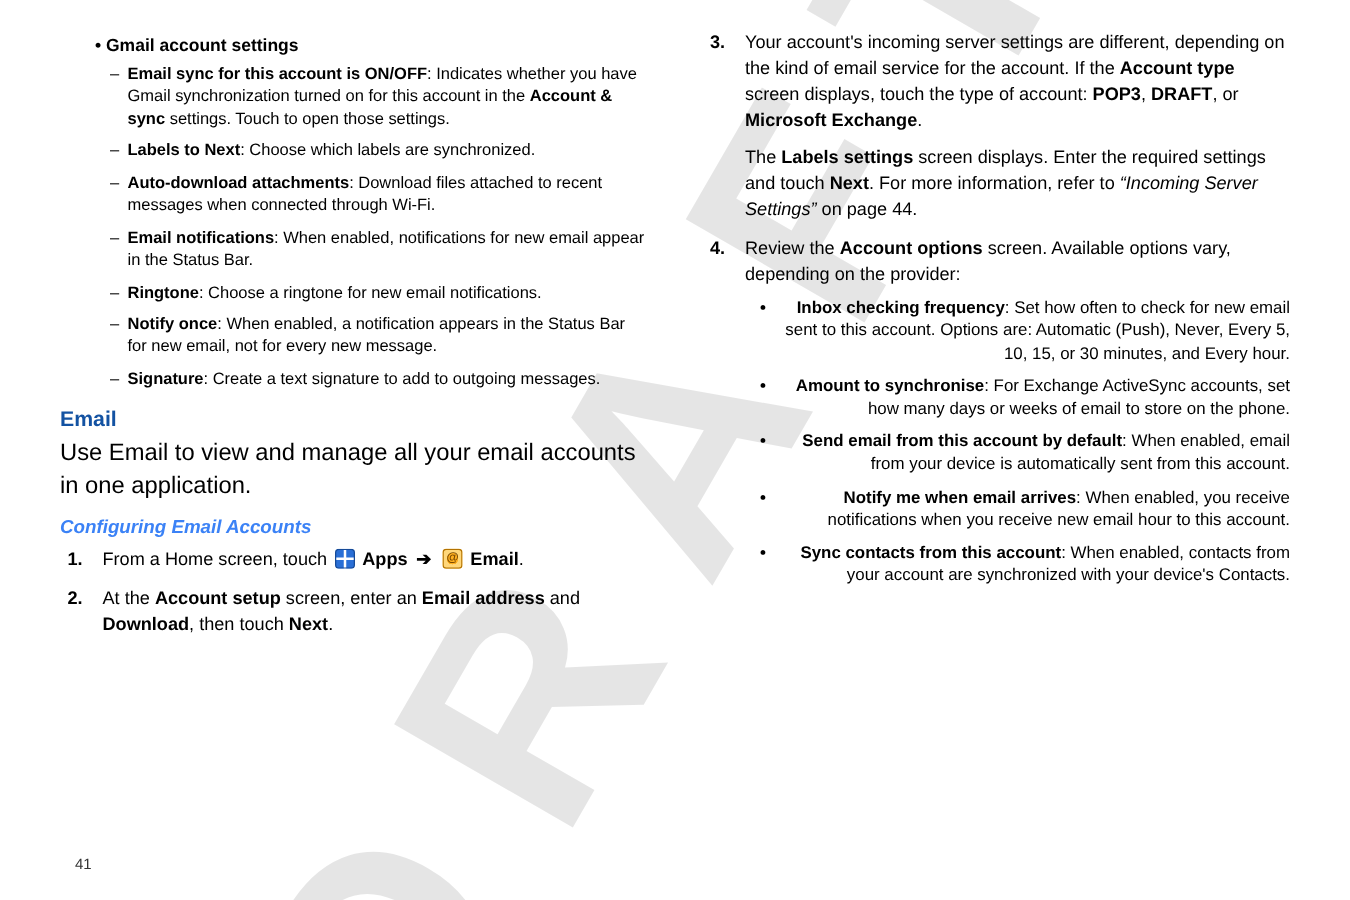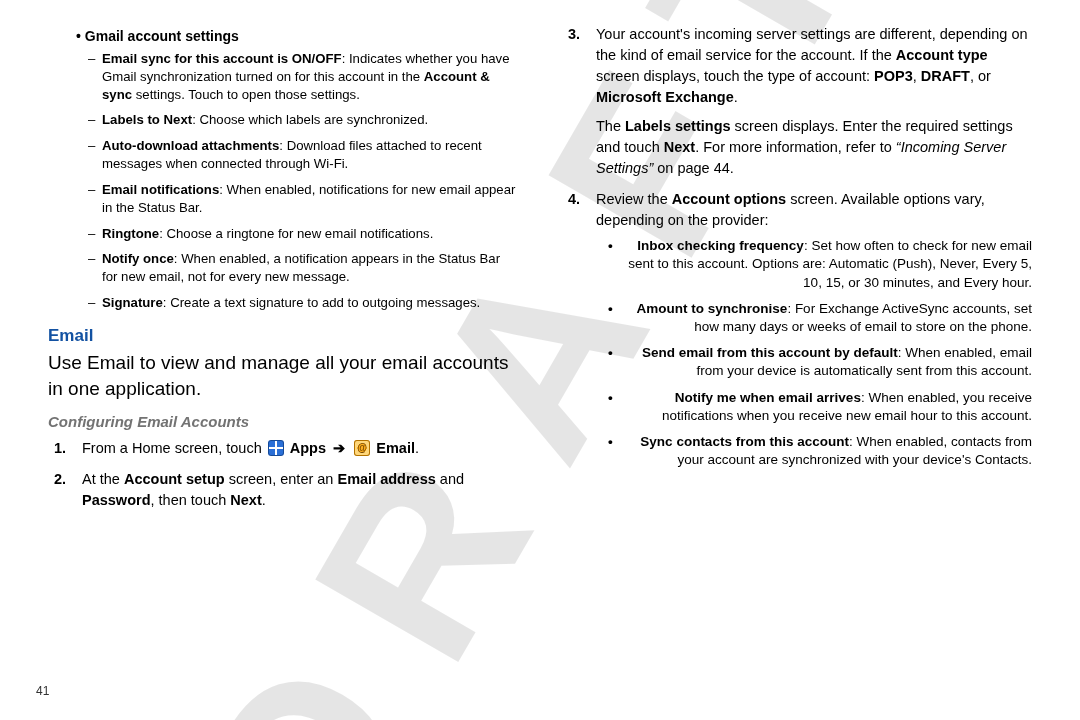--- a/index.html
+++ b/index.html
@@ -76,21 +76,21 @@
     font-weight: 800;
     font-size: 17px;
     margin: 14px 0 4px 0;
   }
   .body {
     font-size: 19px;
     line-height: 1.4;
     margin: 4px 0 10px 0;
   }
   h3.sub {
-    color: #737373;
+    color: #3b82f6;
     font-style: italic;
     font-weight: 800;
     font-size: 15px;
     margin: 8px 0 8px 0;
   }
 
   ol.steps {
     list-style: none;
     counter-reset: step;
     padding-left: 34px;
@@ -158,21 +158,21 @@
     font-weight: bold;
     top: 1px; left: 3px;
   }
   .arrow {
     font-weight: bold;
     margin: 0 3px;
   }
 
   .pagenum {
     position: absolute;
-    left: 36px;
+    left: 60px;
     bottom: 22px;
     font-size: 12px;
     color: #333;
   }
 </style>
 </head>
 <body>
 
 <div class="watermark">DRAFT</div>
 
@@ -203,21 +203,21 @@
         <span class="num">1.</span>
         <span>From a Home screen, touch </span>
         <span class="apps-icon"></span>
         <span class="b">Apps</span>
         <span class="arrow">➔</span>
         <span class="email-icon"></span>
         <span class="b">Email</span><span>.</span>
       </li>
       <li>
         <span class="num">2.</span>
-        <span>At the </span><span class="b">Account setup</span><span> screen, enter an </span><span class="b">Email address</span><span> and </span><span class="b">Password</span><span>, then touch </span><span class="b">Next</span><span>.</span>
+        <span>At the </span><span class="b">Account setup</span><span> screen, enter an </span><span class="b">Email address</span><span> and </span><span class="b">Download</span><span>, then touch </span><span class="b">Next</span><span>.</span>
       </li>
     </ol>
   </div>
 
   <div class="col right">
     <ol class="steps">
       <li>
         <span class="num">3.</span>
         <span>Your account's incoming server settings are different, depending on the kind of email service for the account. If the </span><span class="b">Account type</span><span> screen displays, touch the type of account: </span><span class="b">POP3</span><span>, </span><span class="b">DRAFT</span><span>, or </span><span class="b">Microsoft Exchange</span><span>.</span>
         <div style="height:8px"></div>

